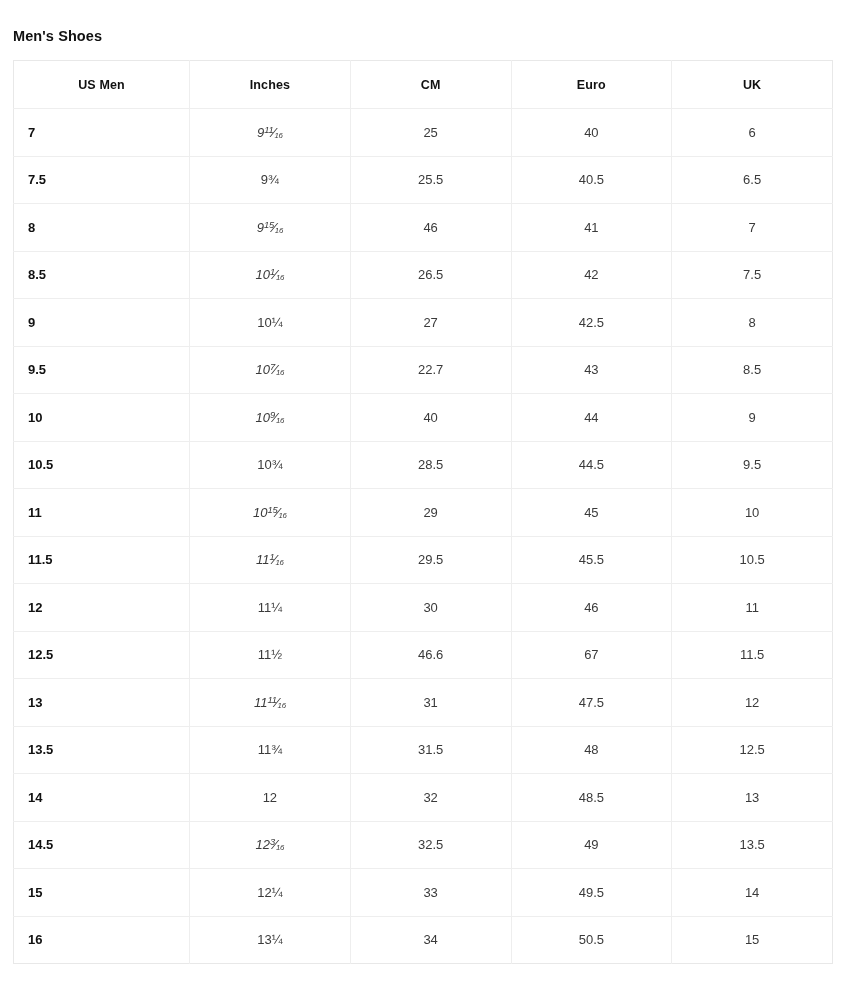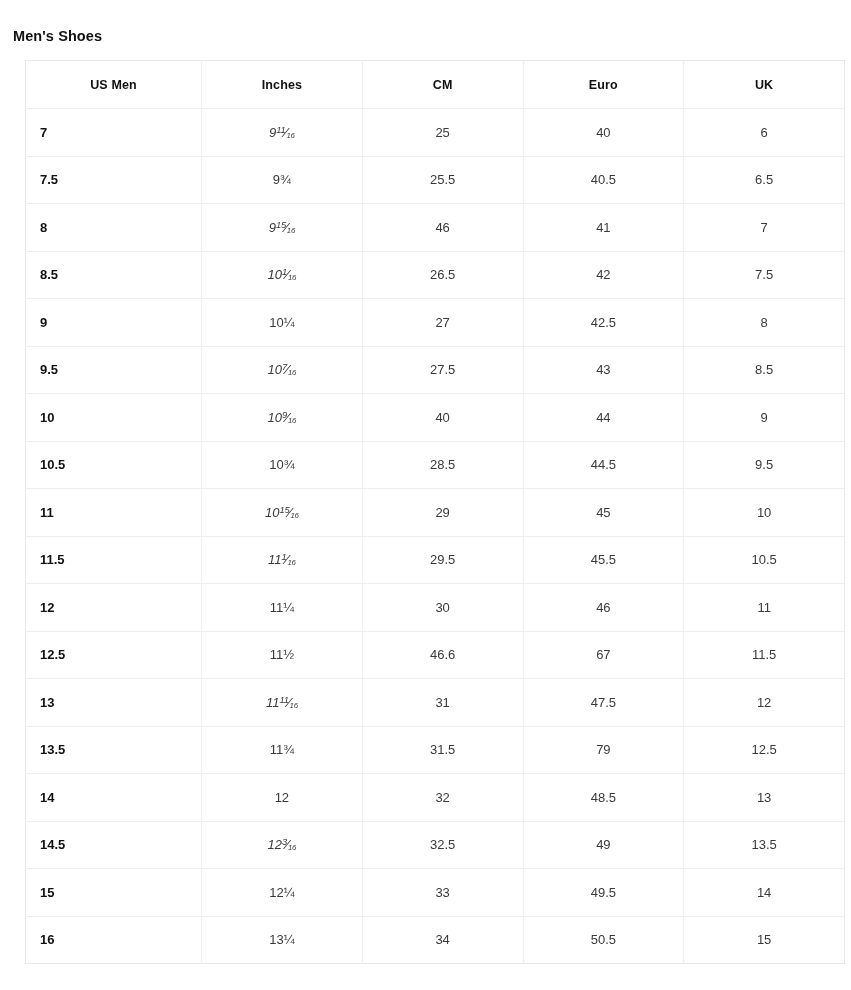--- a/index.html
+++ b/index.html
@@ -31,21 +31,21 @@
     top: 6px;
     font-size: 14.5px;
     font-weight: 700;
     letter-spacing: 0.1px;
     color: #111111;
     line-height: 20px;
   }
 
   .size-table-wrap {
     position: absolute;
-    left: 25px;
+    left: 13px;
     top: 40px;
     width: 819px;
   }
 
   table.size-table {
     border-collapse: collapse;
     width: 819px;
     table-layout: fixed;
     border: 1px solid #e8e8e8;
     background: #ffffff;
@@ -170,21 +170,21 @@
           <tr>
             <td class="us-cell">9</td>
             <td>10¼</td>
             <td>27</td>
             <td>42.5</td>
             <td>8</td>
           </tr>
           <tr>
             <td class="us-cell">9.5</td>
             <td><span class="frac">10<span class="num">7</span><span class="sl">⁄</span><span class="den">16</span></span></td>
-            <td>27.5</td>
+            <td>22.7</td>
             <td>43</td>
             <td>8.5</td>
           </tr>
           <tr>
             <td class="us-cell">10</td>
             <td><span class="frac">10<span class="num">9</span><span class="sl">⁄</span><span class="den">16</span></span></td>
             <td>40</td>
             <td>44</td>
             <td>9</td>
           </tr>
@@ -227,21 +227,21 @@
             <td class="us-cell">13</td>
             <td><span class="frac">11<span class="num">11</span><span class="sl">⁄</span><span class="den">16</span></span></td>
             <td>31</td>
             <td>47.5</td>
             <td>12</td>
           </tr>
           <tr>
             <td class="us-cell">13.5</td>
             <td>11¾</td>
             <td>31.5</td>
-            <td>79</td>
+            <td>48</td>
             <td>12.5</td>
           </tr>
           <tr>
             <td class="us-cell">14</td>
             <td>12</td>
             <td>32</td>
             <td>48.5</td>
             <td>13</td>
           </tr>
           <tr>

